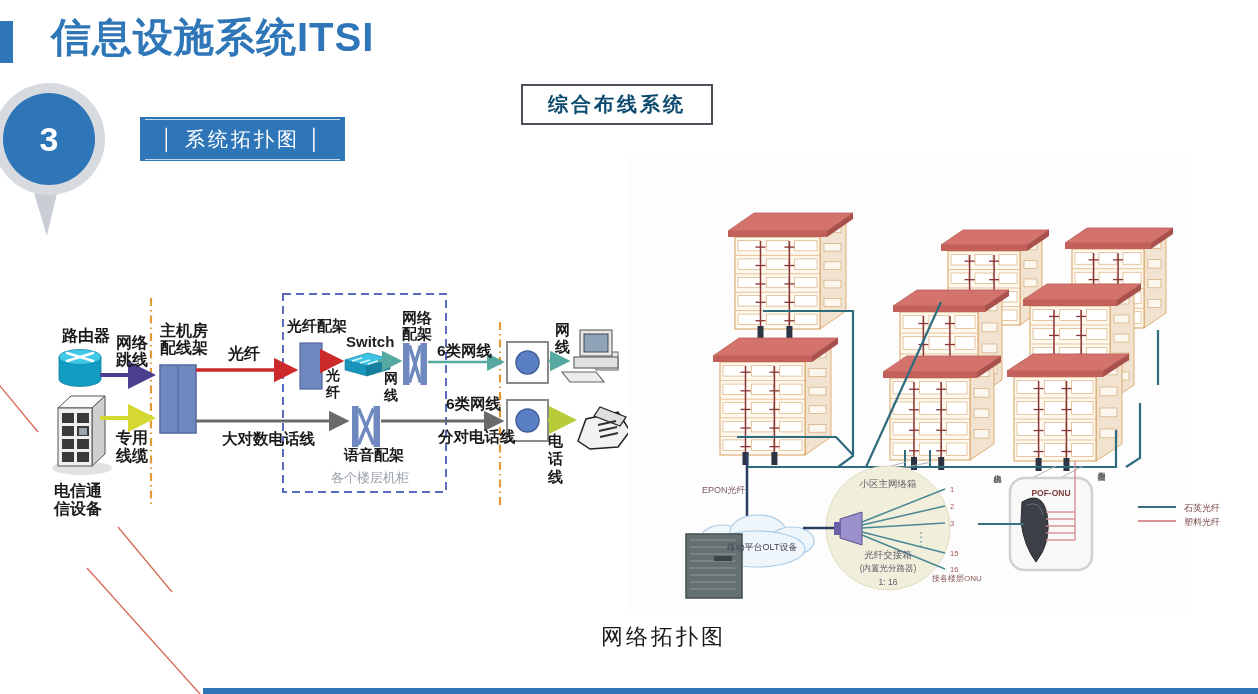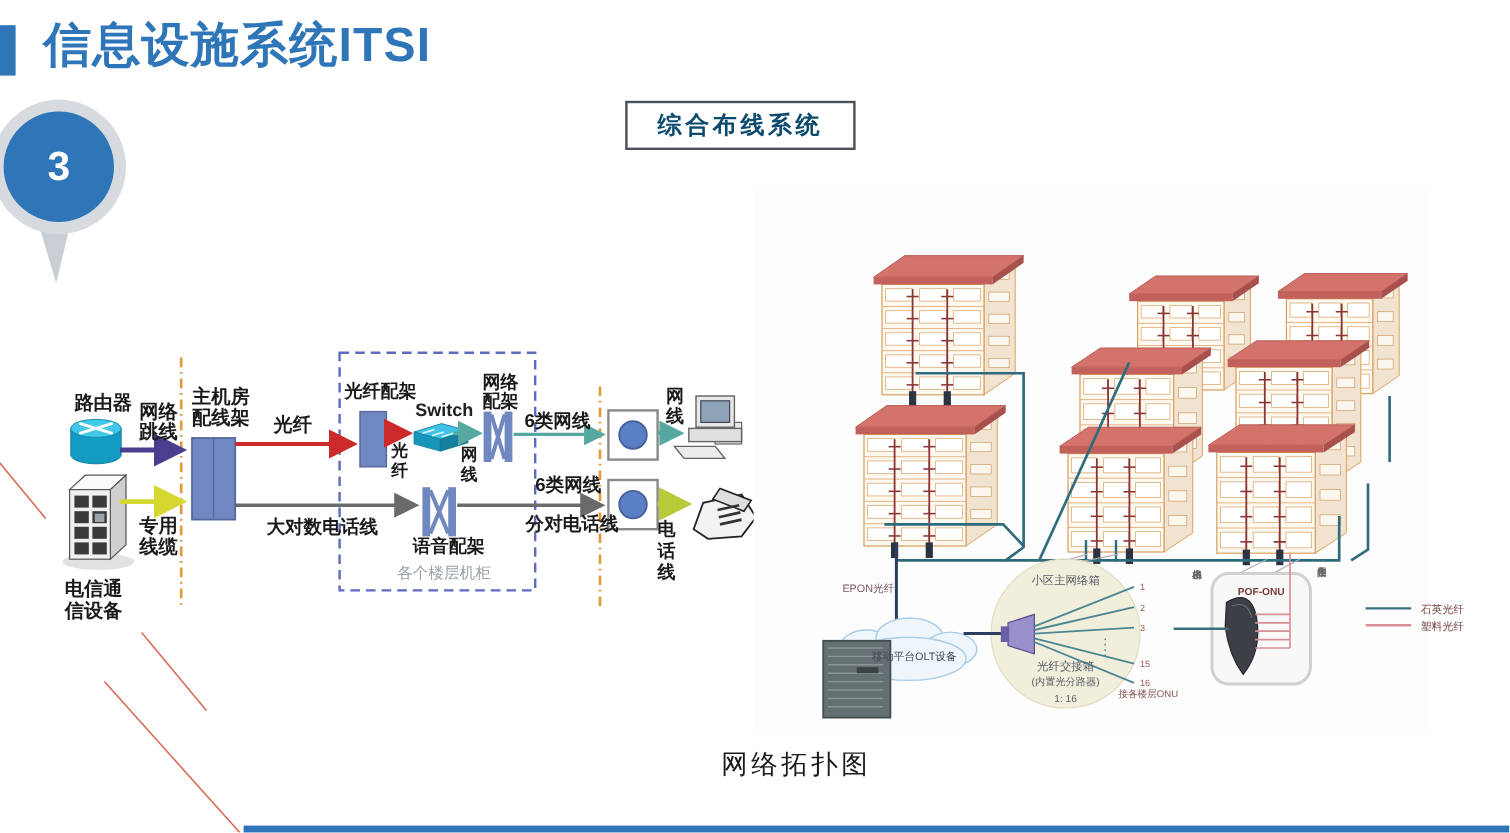--- a/index.html
+++ b/index.html
@@ -1,19 +1,19 @@
 <!DOCTYPE html>
 <html><head>
 <meta charset="utf-8">
 <style>
   html,body{margin:0;padding:0;background:#fff;}
   .slide{position:relative;width:1258px;height:694px;background:#fff;overflow:hidden;
          font-family:"Liberation Sans","DejaVu Sans",sans-serif;}
   .accent{position:absolute;left:0;top:21px;width:13px;height:42px;background:#2e76b8;}
-  .title{position:absolute;left:36px;top:10px;font-size:40px;font-weight:800;color:#2e76b8;
+  .title{position:absolute;left:51px;top:10px;font-size:40px;font-weight:800;color:#2e76b8;
          letter-spacing:1px;margin:0;}
   .badge-outer{position:absolute;left:-7px;top:83px;width:112px;height:112px;border-radius:50%;
          background:#d7dbe0;}
   .badge-inner{position:absolute;left:3px;top:93px;width:92px;height:92px;border-radius:50%;
          background:#2e76b8;display:flex;align-items:center;justify-content:center;
          color:#fff;font-size:34px;font-weight:600;}
   .badge-tail{position:absolute;left:26px;top:186px;width:40px;height:50px;background:#c9ced4;
          -webkit-clip-path:polygon(15% 0,82% 0,52% 100%);clip-path:polygon(15% 0,82% 0,52% 100%);}
   .banner{position:absolute;left:140px;top:117px;width:205px;height:44px;background:#2e76b8;
          display:flex;align-items:center;justify-content:center;}
@@ -34,20 +34,23 @@
 <body>
 
 <div class="slide">
 
   <div class="accent"></div>
   <h1 class="title">信息设施系统ITSI</h1>
   <div class="badge-tail"></div>
   <div class="badge-outer"></div>
   <div class="badge-inner">
     <span>3</span>
+  </div>
+  <div class="banner">
+    <span class="inner">│ 系统拓扑图 │</span>
   </div>
   <div class="tagbox">
     <span>综合布线系统</span>
   </div>
 
   <svg class="layer" viewBox="0 0 1258 694">
     <defs>
       <marker id="mP" markerWidth="8" markerHeight="8" refX="5.5" refY="3.5" orient="auto">
           <path d="M0,0L7,3.5L0,7Z" fill="#4a3f8f"></path>
         </marker>

